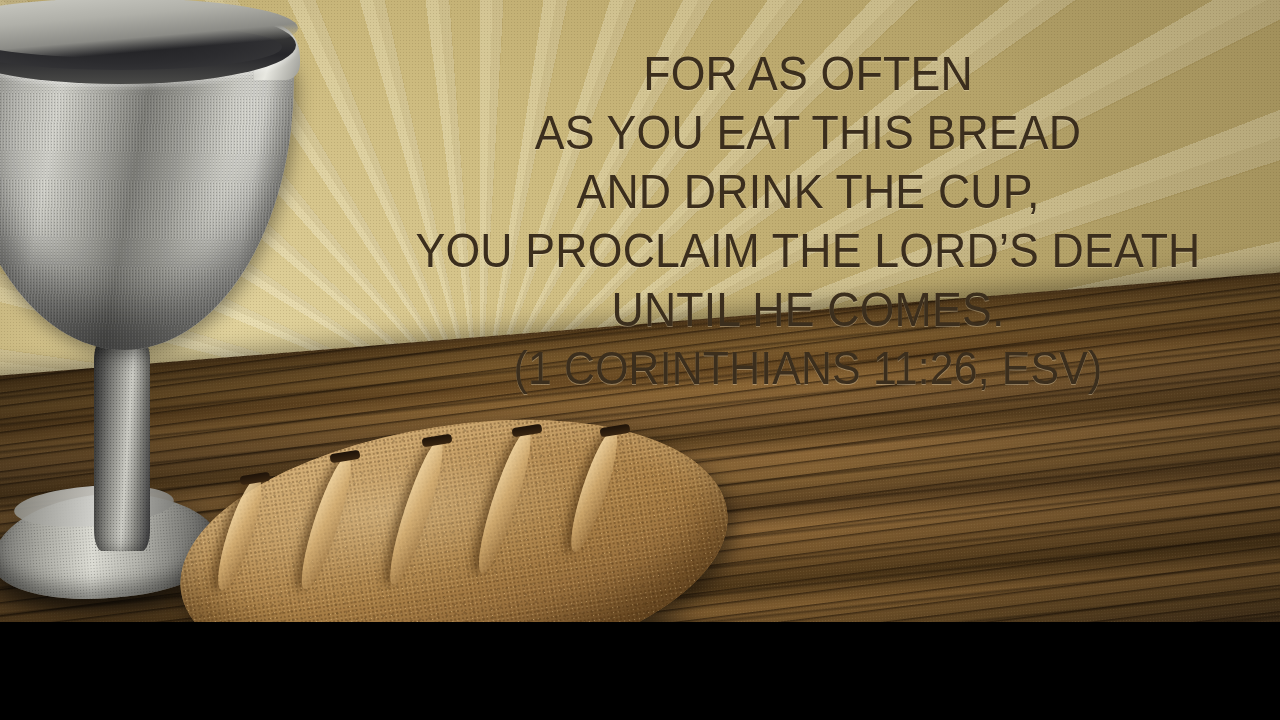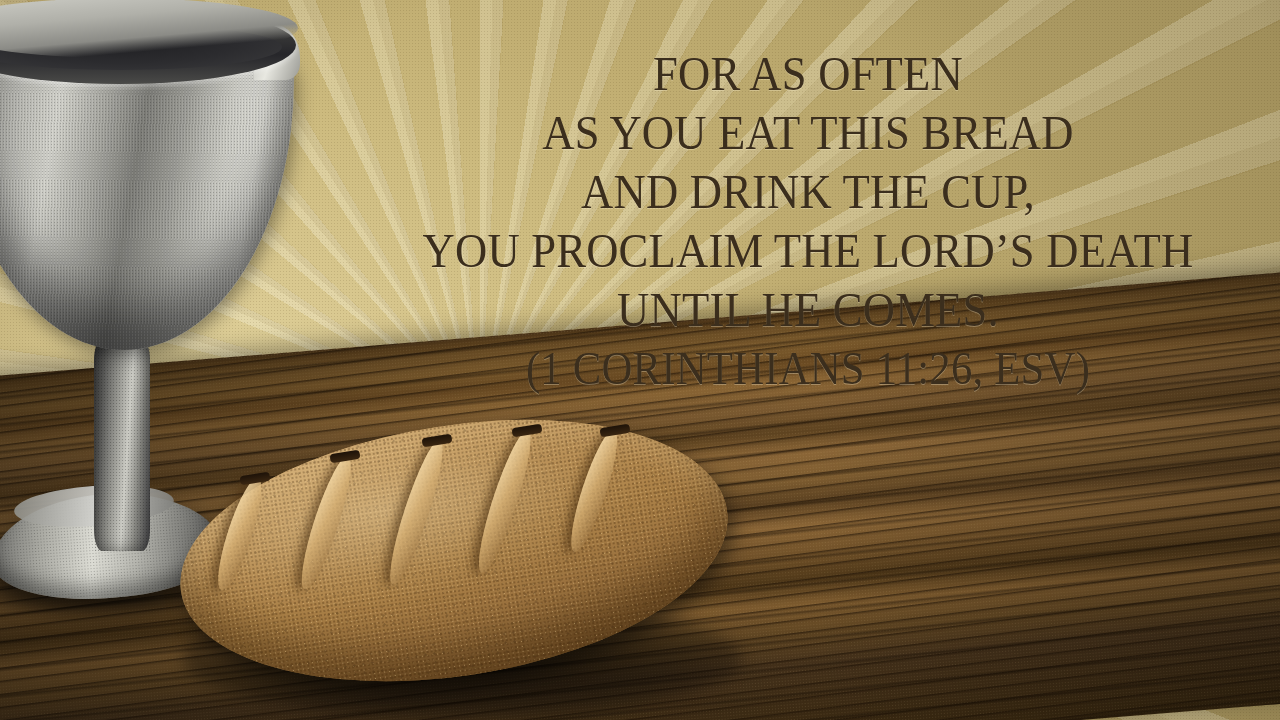--- a/index.html
+++ b/index.html
@@ -4,23 +4,23 @@
 <title>Communion Scripture Slide</title>
 <style>
   html, body {
     margin: 0;
     padding: 0;
     background: #000;
   }
   #stage {
     position: relative;
     width: 1280px;
-    height: 720px;
+    height: 622px;
     overflow: hidden;
-    font-family: Liberation Serif, serif;
+    font-family: Liberation Sans, sans-serif;
     background: #c3b177;
     user-select: none;
   }
 
   
   .bg-base {
     position: absolute;
     inset: 0;
     background:
       radial-gradient(ellipse 900px 700px at 18% 58%,

